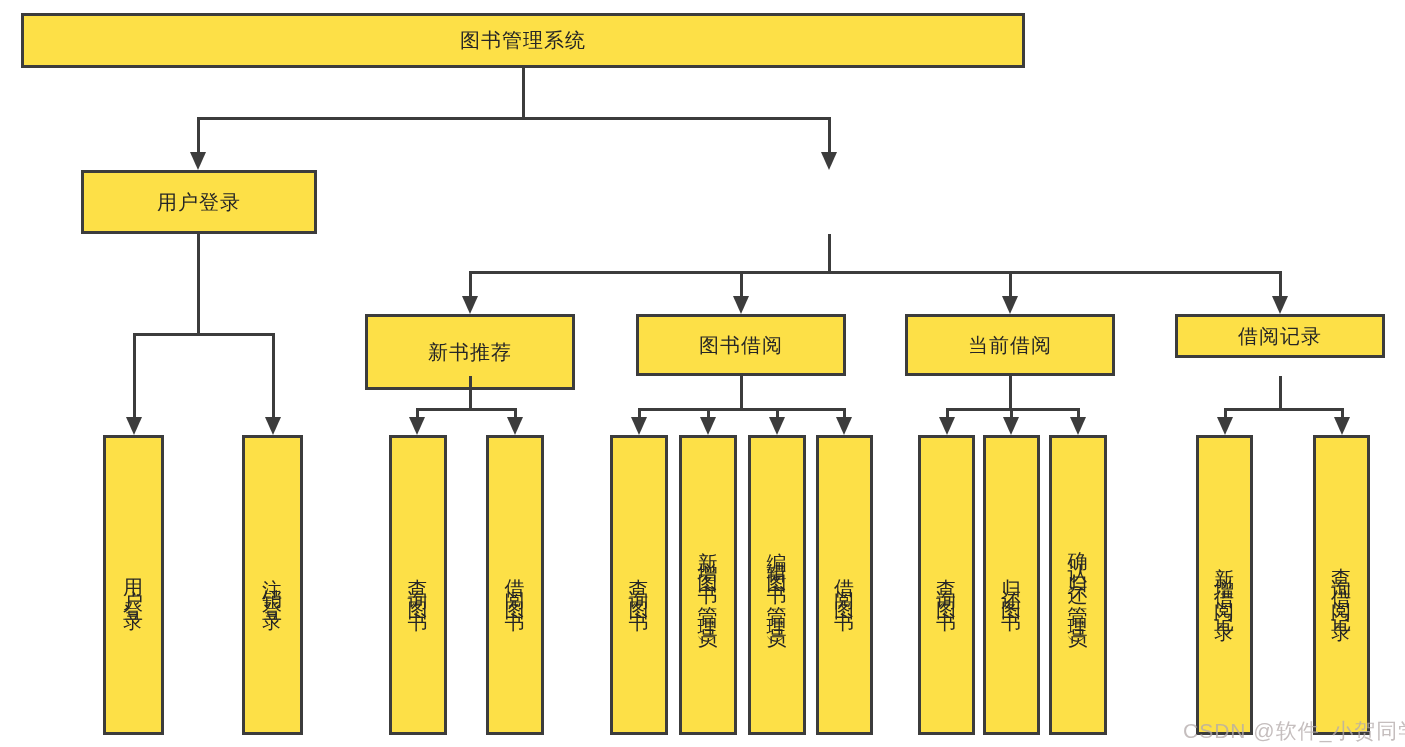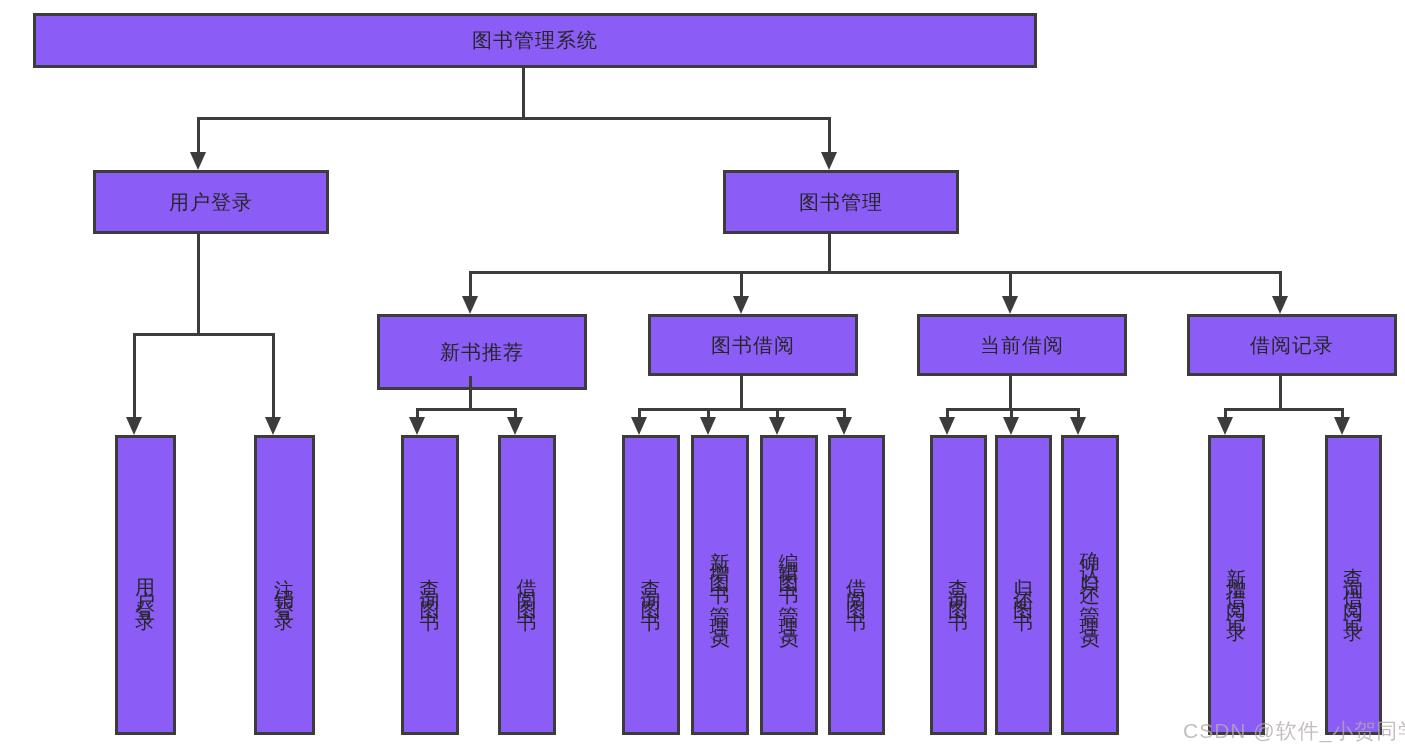--- a/index.html
+++ b/index.html
@@ -1,19 +1,19 @@
 <!DOCTYPE html>
 <html><head>
 <meta charset="utf-8">
 <style>
   html,body{margin:0;padding:0;background:#ffffff;}
   .stage{position:relative;width:1405px;height:747px;background:#ffffff;overflow:hidden;
          font-family:"Liberation Sans","DejaVu Sans",sans-serif;color:#262626;}
-  .box{position:absolute;background:#8b5cf6;border:3px solid #3c3c3c;box-sizing:border-box;
-       display:flex;align-items:center;justify-content:center;text-align:center;margin-left:12px;}
+  .box{position:absolute;background:#fde047;border:3px solid #3c3c3c;box-sizing:border-box;
+       display:flex;align-items:center;justify-content:center;text-align:center;}
   .box.h{font-size:20px;letter-spacing:1px;}
   .box.v{font-size:20px;}
   .box.v span{display:inline-block;writing-mode:vertical-rl;text-orientation:mixed;
               letter-spacing:11px;line-height:1.1;}
   .hln,.vln{position:absolute;background:#3c3c3c;}
   .hln{height:3px;}
   .vln{width:3px;}
   .ah{position:absolute;width:0;height:0;border-left:8px solid transparent;
       border-right:8px solid transparent;border-top:18px solid #3c3c3c;}
   .wm{position:absolute;left:1183px;top:717px;font-size:21px;letter-spacing:1px;
@@ -27,21 +27,20 @@
   <div class="box h" style="left:21px;top:13px;width:1004px;height:55px">图书管理系统</div>
 
   <div class="vln" style="left:522px;top:68px;height:50px"></div>
   <div class="hln" style="left:197px;top:117px;width:634px"></div>
   <div class="vln" style="left:197px;top:117px;height:36px"></div>
   <div class="ah" style="left:190px;top:152px"></div>
   <div class="vln" style="left:828px;top:117px;height:36px"></div>
   <div class="ah" style="left:821px;top:152px"></div>
 
   <div class="box h" style="left:81px;top:170px;width:236px;height:64px">用户登录</div>
-  <div class="box h" style="left:711px;top:170px;width:236px;height:64px">图书管理</div>
 
   <div class="vln" style="left:197px;top:234px;height:101px"></div>
   <div class="hln" style="left:133px;top:333px;width:142px"></div>
   <div class="vln" style="left:133px;top:333px;height:85px"></div>
   <div class="ah" style="left:126px;top:417px"></div>
   <div class="vln" style="left:272px;top:333px;height:85px"></div>
   <div class="ah" style="left:265px;top:417px"></div>
 
   <div class="vln" style="left:828px;top:234px;height:38px"></div>
   <div class="hln" style="left:469px;top:271px;width:813px"></div>
@@ -50,21 +49,21 @@
   <div class="vln" style="left:740px;top:271px;height:26px"></div>
   <div class="ah" style="left:733px;top:296px"></div>
   <div class="vln" style="left:1009px;top:271px;height:26px"></div>
   <div class="ah" style="left:1002px;top:296px"></div>
   <div class="vln" style="left:1279px;top:271px;height:26px"></div>
   <div class="ah" style="left:1272px;top:296px"></div>
 
   <div class="box h" style="left:365px;top:314px;width:210px;height:76px">新书推荐</div>
   <div class="box h" style="left:905px;top:314px;width:210px;height:62px">当前借阅</div>
   <div class="box h" style="left:636px;top:314px;width:210px;height:62px">图书借阅</div>
-  <div class="box h" style="left:1175px;top:314px;width:210px;height:62px">借阅记录</div>
+  <div class="box h" style="left:1175px;top:314px;width:210px;height:44px">借阅记录</div>
 
   <div class="vln" style="left:469px;top:376px;height:34px"></div>
   <div class="hln" style="left:416px;top:408px;width:101px"></div>
   <div class="vln" style="left:416px;top:408px;height:10px"></div>
   <div class="ah" style="left:409px;top:417px"></div>
   <div class="vln" style="left:514px;top:408px;height:10px"></div>
   <div class="ah" style="left:507px;top:417px"></div>
 
   <div class="vln" style="left:740px;top:376px;height:34px"></div>
   <div class="hln" style="left:638px;top:408px;width:208px"></div>

